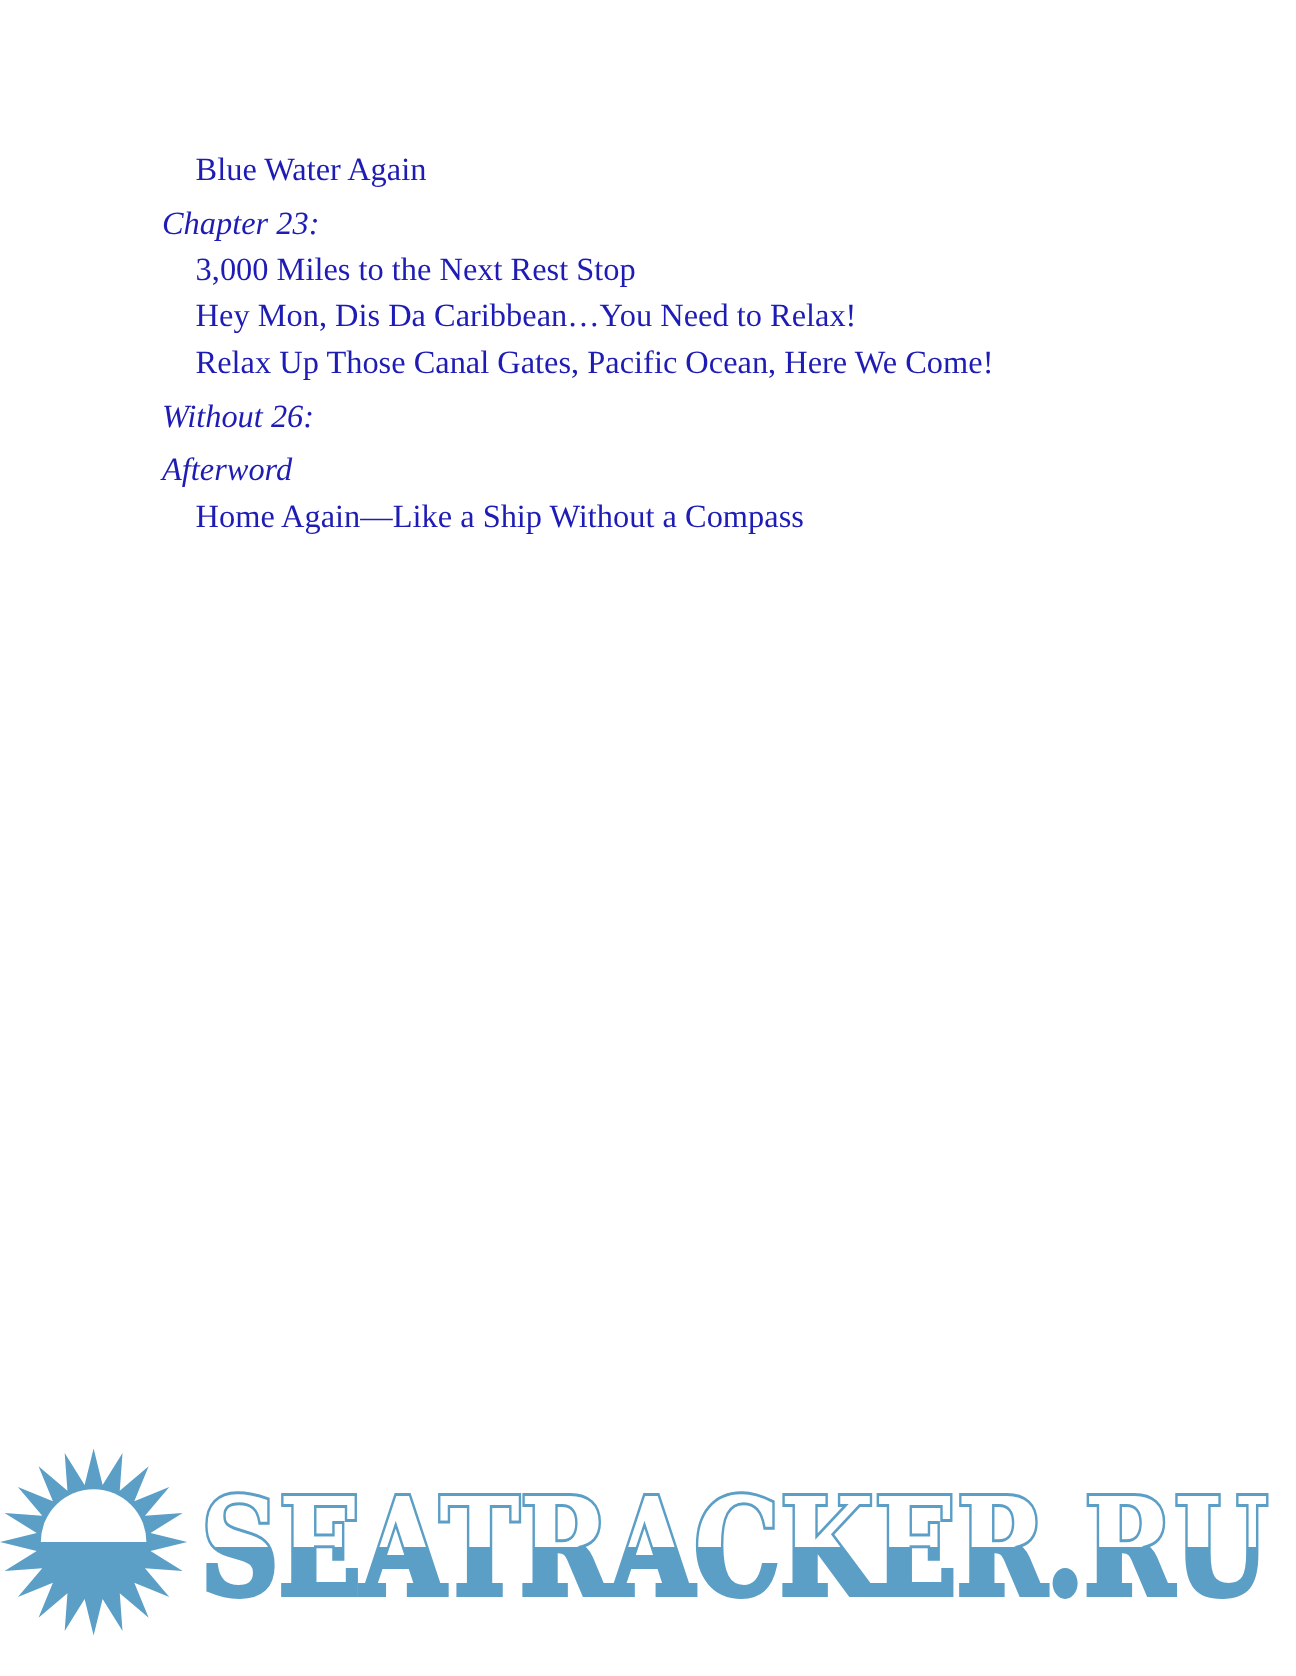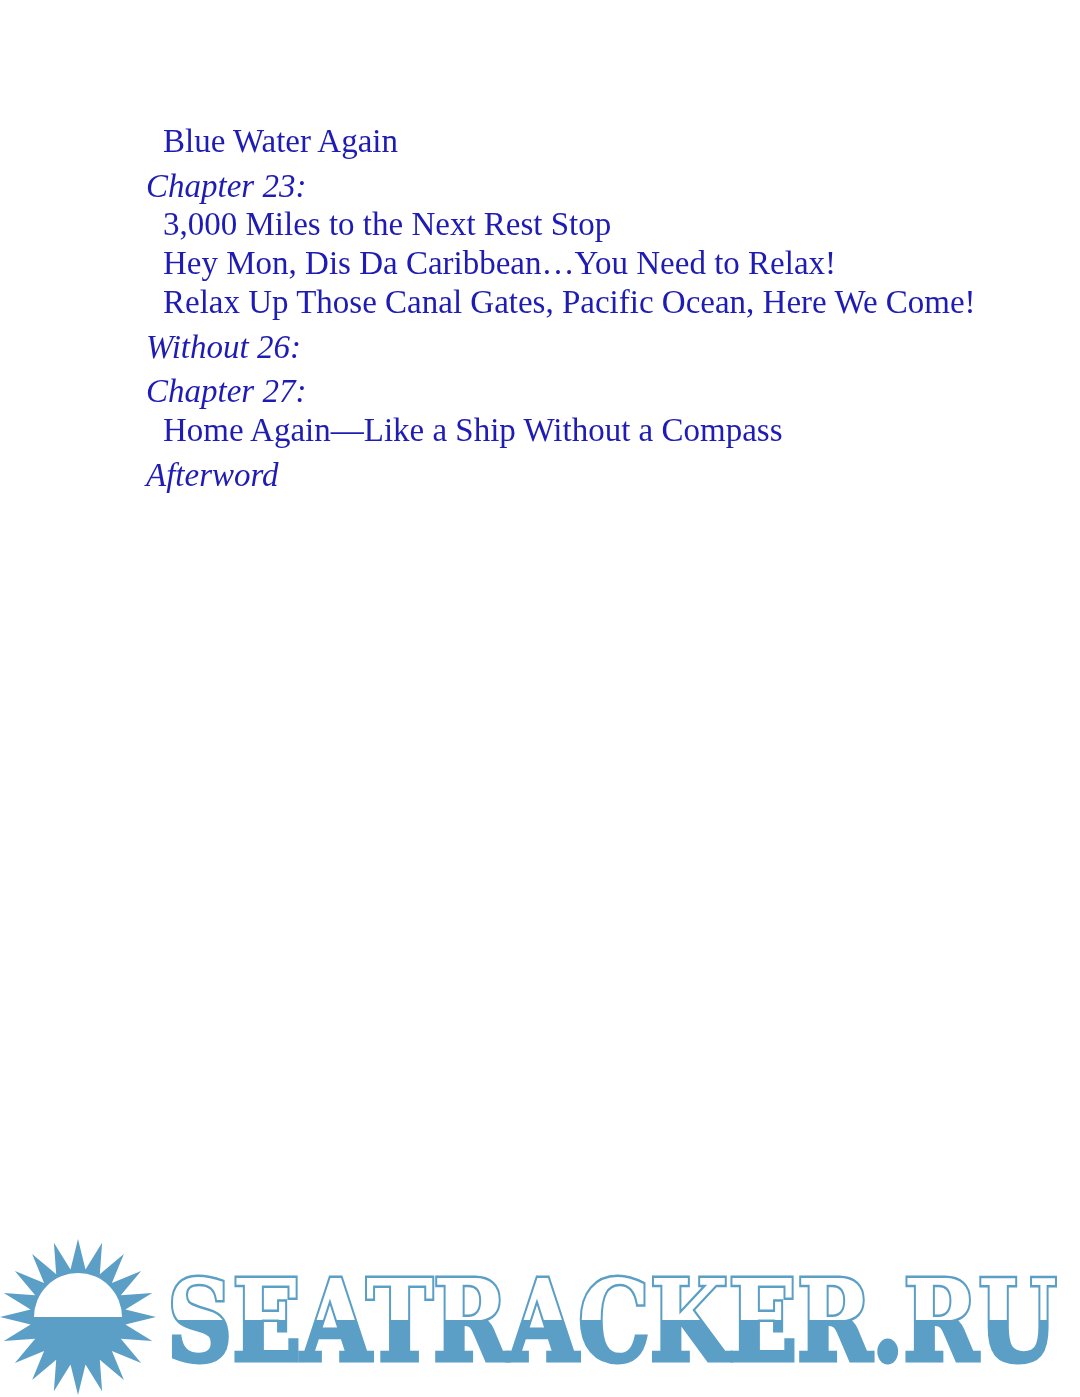--- a/index.html
+++ b/index.html
@@ -17,40 +17,39 @@
     background: #ffffff;
   }
   
   .toc {
     position: absolute;
     top: 122px;
     left: 0;
     right: 0;
   }
   .toc-line {
-    font-size: 33px;
+    font-size: 27px;
     line-height: 38.7px;
     color: #1e1cb4;
     white-space: nowrap;
     cursor: pointer;
   }
   .toc-line.chapter {
     font-style: italic;
     padding-left: 135px;
     margin-top: 6px;
-    margin-left: 11px;
   }
   .toc-line.title {
     padding-left: 163px;
   }
   
   .watermark {
     position: absolute;
     left: 0;
-    top: 1237px;
+    top: 1205px;
     width: 852px;
     height: 160px;
   }
   .sun-logo {
     position: absolute;
     left: -2px;
     top: 0;
     width: 160px;
     height: 160px;
   }
@@ -67,23 +66,22 @@
 
 <div class="page">
 
   <div class="toc">
     <div class="toc-line title">Blue Water Again</div>
     <div class="toc-line chapter">Chapter 23:</div>
     <div class="toc-line title">3,000 Miles to the Next Rest Stop</div>
     <div class="toc-line title">Hey Mon, Dis Da Caribbean…You Need to Relax!</div>
     <div class="toc-line title">Relax Up Those Canal Gates, Pacific Ocean, Here We Come!</div>
     <div class="toc-line chapter">Without 26:</div>
-    <div class="toc-line chapter">Chapter 27:</div>
+    <div class="toc-line chapter">Afterword</div>
     <div class="toc-line title">Home Again—Like a Ship Without a Compass</div>
-    <div class="toc-line chapter">Afterword</div>
   </div>
 
   <div class="watermark">
 
     <svg class="sun-logo" viewBox="0 0 160 160" xmlns="http://www.w3.org/2000/svg">
       <polygon fill="#5b9ec6" points="
         80,2 87.5,32.6 104.1,5.8 101.8,37.2 125.9,16.9 113.9,46.1
         143.1,34.1 122.8,58.2 154.2,55.9 127.4,72.5 158,80 127.4,87.5
         154.2,104.1 122.8,101.8 143.1,125.9 113.9,113.9 125.9,143.1 101.8,122.8
         104.1,154.2 87.5,127.4 80,158 72.5,127.4 55.9,154.2 58.2,122.8

